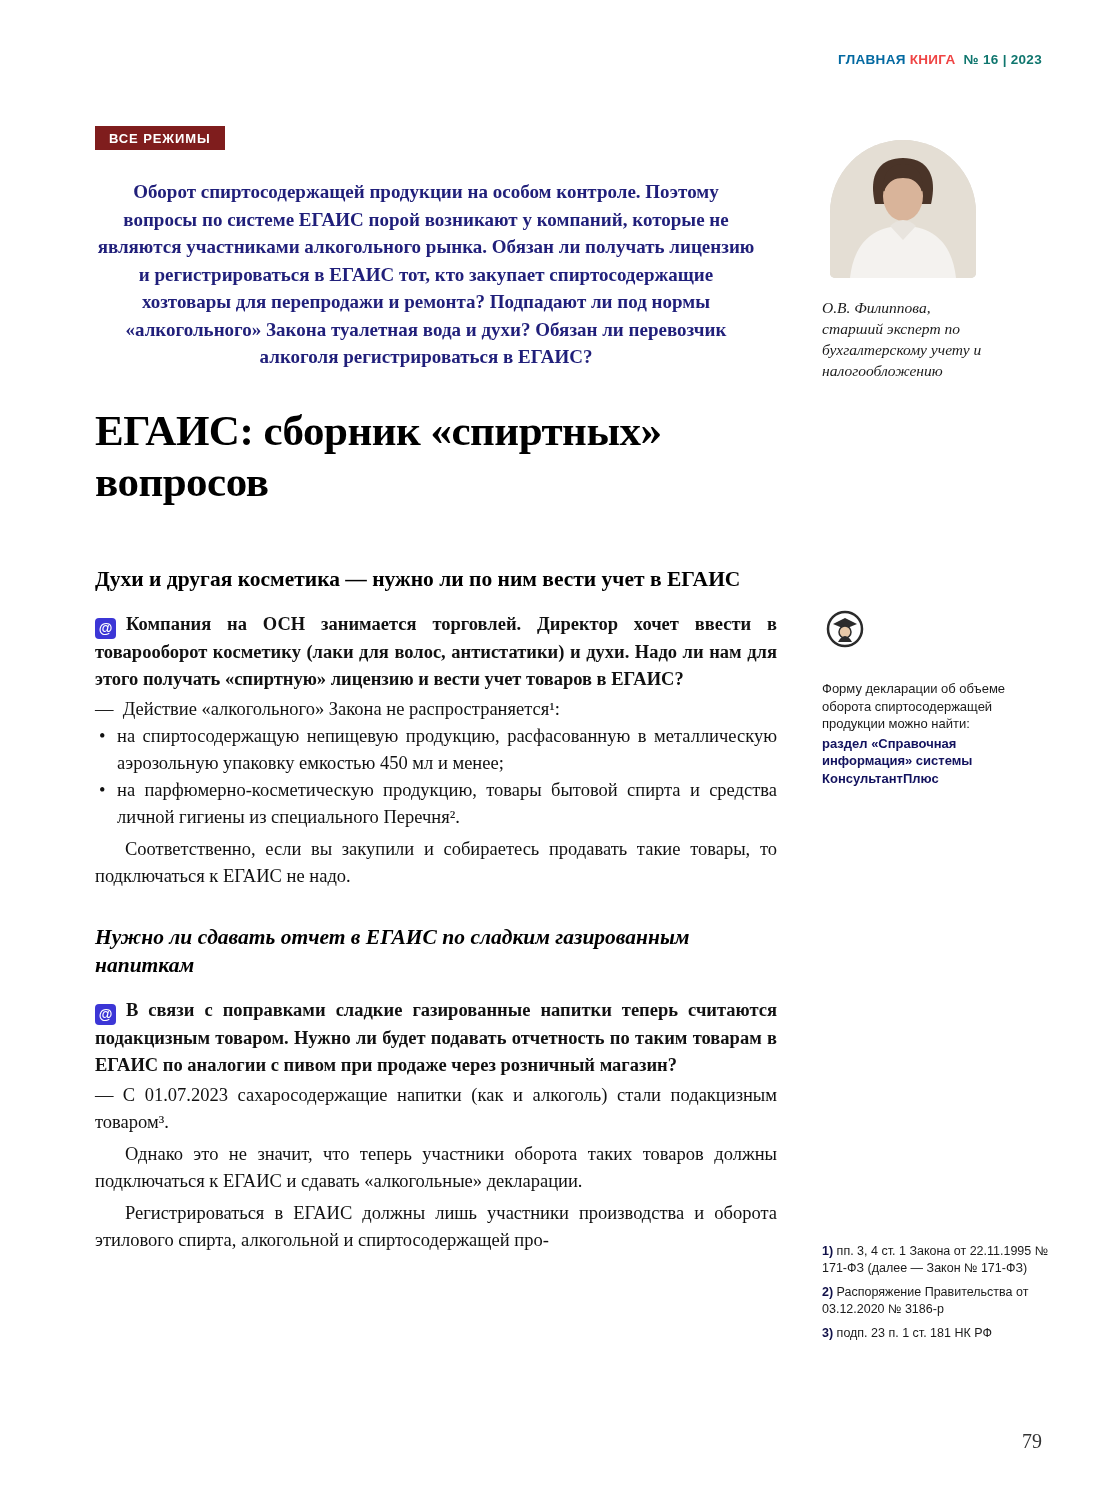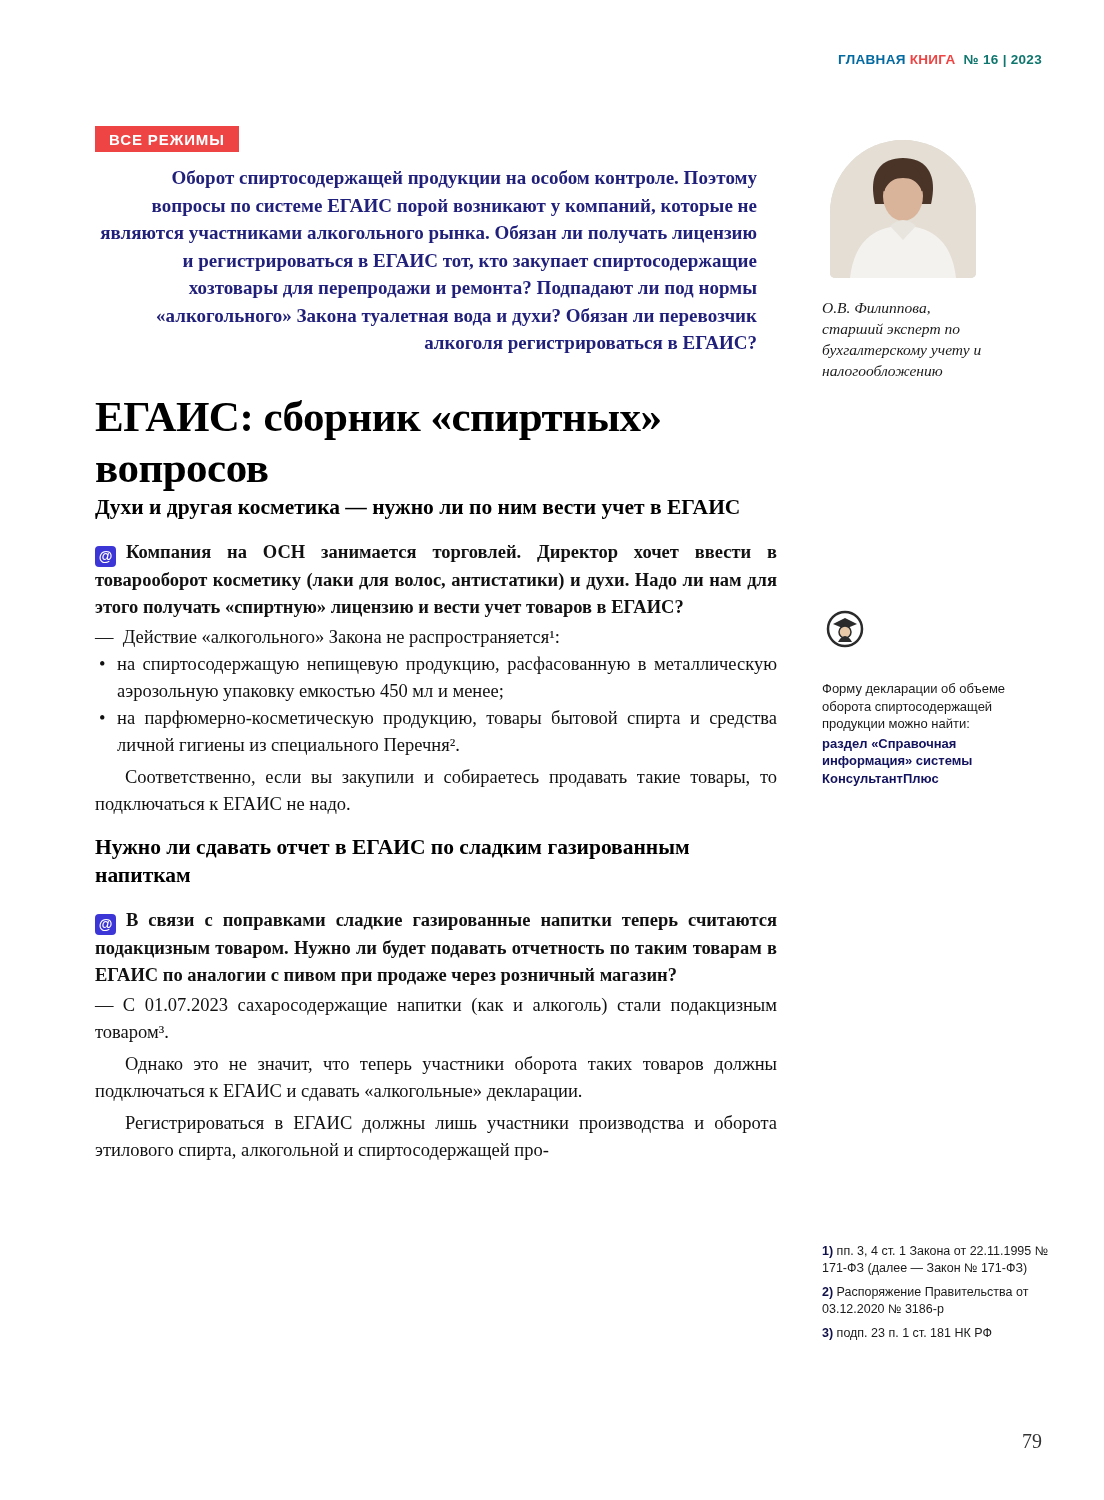--- a/index.html
+++ b/index.html
@@ -7,27 +7,27 @@
   .page{position:absolute;inset:0;background:#fff;}
 
   
   .header{position:absolute;top:52px;right:62px;font-family:"Liberation Sans",sans-serif;font-size:13.5px;font-weight:700;letter-spacing:.3px;}
   .brand1{color:#0369a1;}
   .brand2{color:#ef4444;}
   .issue{color:#0f766e;margin-left:4px;}
 
   
   .main-col{position:absolute;left:95px;top:126px;width:682px;}
-  .badge{display:inline-block;background:#ef4444;color:#fff;font-family:"Liberation Sans",sans-serif;
-         font-size:15px;font-weight:700;letter-spacing:.9px;padding:5px 14px 4px;margin-bottom:12px;}
-  .intro{margin:0;width:662px;font-size:19px;font-weight:700;line-height:27.5px;color:#201f7a;text-align:right;}
+  .badge{display:inline-block;background:#7f1d1d;color:#fff;font-family:"Liberation Sans",sans-serif;
+         font-size:13px;font-weight:700;letter-spacing:.9px;padding:5px 14px 4px;margin-bottom:28px;}
+  .intro{margin:0;width:662px;font-size:19px;font-weight:700;line-height:27.5px;color:#201f7a;text-align:center;}
   .article-title{margin:34px 0 0;font-size:43px;line-height:51px;font-weight:700;color:#000;letter-spacing:-.5px;}
   .section-heading{margin:0;font-size:21.5px;line-height:28px;font-weight:700;color:#000;}
-  .sh-1{}
-  .sh-2{margin-top:15px;}
+  .sh-1{margin-top:58px;}
+  .sh-2{margin-top:33px;font-style:italic;}
   .question{margin:18px 0 0;font-size:18.5px;line-height:27px;font-weight:700;text-align:justify;}
   .q-icon{display:inline-block;width:21px;height:21px;background:#3c36d6;border-radius:4px;color:#fff;
           font-family:"Liberation Sans",sans-serif;font-size:14px;font-weight:700;line-height:21px;text-align:center;
           vertical-align:-3px;margin-right:10px;}
   .q-icon::before{content:"@";}
   .answer{margin:3px 0 0;font-size:18.5px;line-height:27px;text-align:justify;}
   .bullet{position:relative;padding-left:22px;font-size:18.5px;line-height:27px;text-align:justify;}
   .bullet::before{content:"\2022";position:absolute;left:4px;top:0;}
   .para{margin:5px 0 0;font-size:18.5px;line-height:27px;text-align:justify;}
   .indent{text-indent:30px;}

